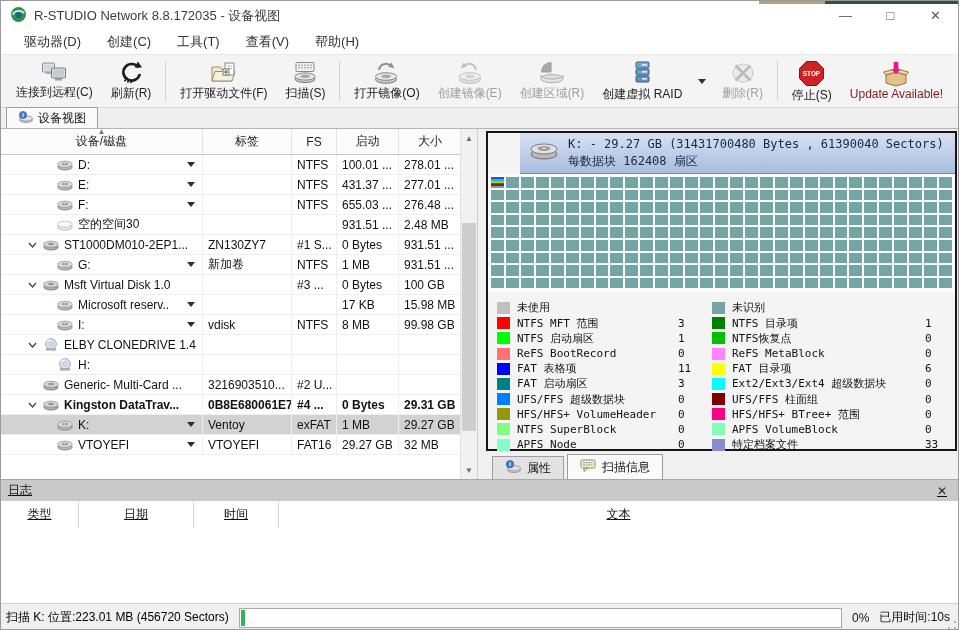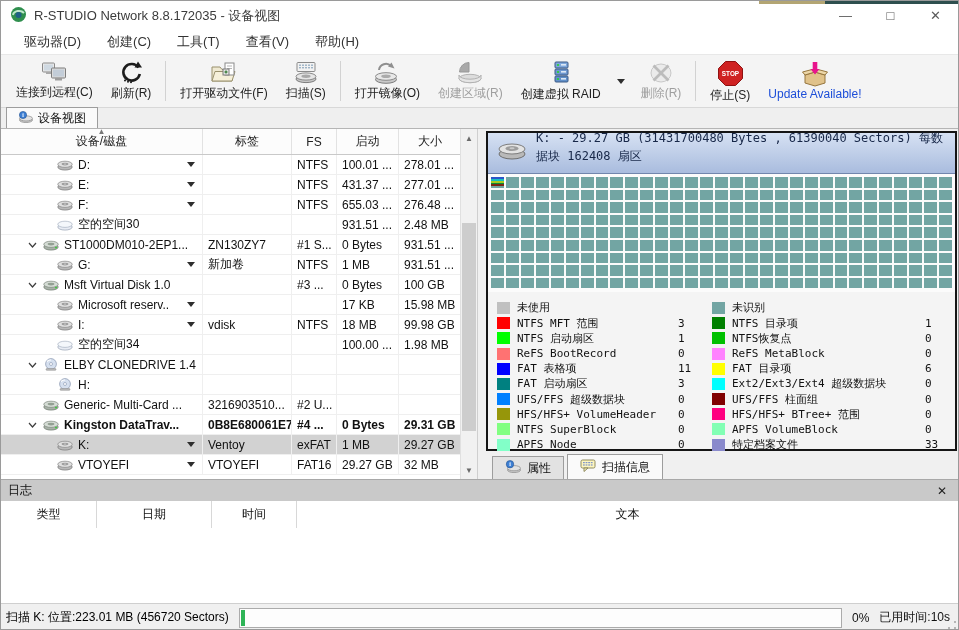--- a/index.html
+++ b/index.html
@@ -50,42 +50,42 @@
   .dt-rowicon { width: 17px; flex: none; display: flex; }
   .dt-ddwrap { margin-left: auto; flex: none; display: flex; padding-right: 2px; }
   .v-scroll { position: absolute; right: 0; top: 0; bottom: 0; width: 17px; background: #f1f1f1; border-left: 1px solid #e0e0e0; }
   .vs-arrow { position: absolute; left: 0; width: 16px; height: 16px; display: flex; align-items: center; justify-content: center; color: #6a6a6a; font-size: 8px; }
   .vs-up { top: 1px; } .vs-down { bottom: 1px; }
   .vs-thumb { position: absolute; left: 1px; width: 14px; top: 94px; height: 208px; background: #cdcdcd; }
   .splitter { width: 8px; background: #f0f0f0; }
   
   .right-panel { width: 473px; position: relative; }
   .scan-box { position: absolute; left: 0; right: 1px; top: 2px; bottom: 28px; border: 2px solid #151515; background: #f4f4f4; display: flex; flex-direction: column; }
-  .scan-header { min-height: 41px; background: linear-gradient(#d6e1f3, #a9bcde); border-bottom: 1px solid #7186ad; display: flex; align-items: flex-end; gap: 9px; padding: 8px 9px;
-    font-family: "DejaVu Sans Mono", monospace; font-size: 12px; color: #172748; line-height: 1.45; }
+  .scan-header { min-height: 41px; background: linear-gradient(#d6e1f3, #a9bcde); border-bottom: 1px solid #7186ad; display: flex; align-items: center; gap: 9px; padding: 8px 9px;
+    font-family: "DejaVu Sans Mono", monospace; font-size: 12px; color: #172748; line-height: 1.45; margin-left: 32px; }
   .block-map { background: #fbfbfb; padding: 3px 3px 4px 3px; }
   .bm-grid { display: grid; grid-template-columns: repeat(31, 1fr); gap: 2px; }
   .bm-cell { height: 10.6px; }
   .legend { flex: 1; display: flex; padding: 9px 6px 2px 9px; gap: 10px; }
   .legend-col { display: flex; flex-direction: column; gap: 2px; }
   .legend-col.l { flex: 0 0 205px; } .legend-col.r { flex: 1; }
   .lg-item { display: flex; align-items: center; gap: 7px; font-family: "DejaVu Sans Mono", monospace; font-size: 11px; height: 13.2px; }
   .lg-swatch { width: 13px; height: 12px; flex: none; }
   .lg-label { white-space: nowrap; }
   .lg-count { margin-left: auto; width: 26px; text-align: left; padding-left: 2px; }
   .rp-tabs { position: absolute; left: 2px; bottom: 0; height: 26px; display: flex; align-items: flex-end; gap: 3px; padding-left: 4px; }
   .rp-tab { height: 23px; border: 1px solid #9d9d9d; border-bottom: none; background: #e2e2e2; display: flex; align-items: center; gap: 6px; padding: 0 12px; font-size: 12px; }
   .rp-tab.active { background: #fafafa; height: 25px; }
   
-  .log { height: 124px; background: #3b82f6; display: flex; flex-direction: column; border-top: 1px solid #a8a8a8; }
+  .log { height: 124px; background: #3b82f6; display: flex; flex-direction: column; border-top: 1px solid #a8a8a8; text-decoration: underline; }
   .log-title { height: 21px; background: #c9c9c9; display: flex; align-items: center; padding: 0 7px; color: #111; }
   .log-close { margin-left: auto; color: #222; font-size: 12px; padding: 0 4px; }
   .log-headers { height: 27px; display: flex; align-items: center; background: #fff; }
   .log-h { display: flex; align-items: center; justify-content: center; border-right: 1px solid #d8d8d8; height: 100%; }
-  .log-h.type { width: 96px; } .log-h.date { width: 115px; } .log-h.time { width: 85px; } .log-h.text { flex: 1; border-right: none; }
+  .log-h.type { width: 78px; } .log-h.date { width: 115px; } .log-h.time { width: 85px; } .log-h.text { flex: 1; border-right: none; }
   .log-body { flex: 1; background: #fff; }
   
   .statusbar { height: 28px; background: #f0f0f0; border-top: 1px solid #cfcfcf; display: flex; align-items: center; padding: 0 8px 0 5px; gap: 10px; position: relative; }
   .sb-text { white-space: nowrap; color: #000; }
   .progress { flex: 1; height: 20px; border: 1px solid #ababab; background: #fdfdfd; position: relative; }
   .progress-fill { position: absolute; left: 1px; top: 1px; bottom: 1px; background: #2fb457; }
   .sb-pct { white-space: nowrap; }
   .sb-elapsed { white-space: nowrap; }
   .resize-grip { position: absolute; right: 1px; bottom: 1px; width: 10px; height: 10px;
     background: radial-gradient(circle at 2px 8px, #b5b5b5 1px, transparent 1.4px), radial-gradient(circle at 8px 8px, #b5b5b5 1px, transparent 1.4px), radial-gradient(circle at 8px 2px, #b5b5b5 1px, transparent 1.4px); }
@@ -193,20 +193,32 @@
           <ellipse cx="13" cy="19.5" rx="10.5" ry="3.8" fill="#c9c9c9" stroke="#7d7d7d"></ellipse>
           <ellipse cx="13" cy="16.5" rx="10.5" ry="3.8" fill="#e8e8e8" stroke="#8a8a8a"></ellipse>
           <ellipse cx="13" cy="16.3" rx="4.8" ry="1.8" fill="#ababab"></ellipse>
         </svg>
       </span>
       <span class="tb-label">打开镜像(O)</span>
     </div>
     <div class="tb-btn disabled">
       <span class="tb-icon">
         <svg width="28" height="25" viewBox="0 0 28 25">
+          <path d="M20 10 a7 7 0 0 0 -12 -4" fill="none" stroke="#9a9a9a" stroke-width="2"></path>
+          <polygon points="11,6.5 4.5,8.5 7.5,2.5" fill="#9a9a9a"></polygon>
+          <ellipse cx="14" cy="19.5" rx="10.5" ry="3.8" fill="#d3d3d3" stroke="#8d8d8d"></ellipse>
+          <ellipse cx="14" cy="16.5" rx="10.5" ry="3.8" fill="#ececec" stroke="#969696"></ellipse>
+          <ellipse cx="14" cy="16.3" rx="4.8" ry="1.8" fill="#b5b5b5"></ellipse>
+        </svg>
+      </span>
+      <span class="tb-label">创建镜像(E)</span>
+    </div>
+    <div class="tb-btn disabled">
+      <span class="tb-icon">
+        <svg width="28" height="25" viewBox="0 0 28 25">
           <path d="M13 2.5 A9.5 9.5 0 0 0 3.5 12 L13 12 Z" fill="#5d6f80" stroke="#41505e"></path>
           <ellipse cx="14" cy="18.5" rx="11" ry="4.2" fill="#c9c9c9" stroke="#7d7d7d"></ellipse>
           <path d="M3 18.5 a11 4.2 0 0 0 22 0 l0 -3.5 a11 4.2 0 0 1 -22 0 Z" fill="#d9d9d9" stroke="#7d7d7d"></path>
         </svg>
       </span>
       <span class="tb-label">创建区域(R)</span>
     </div>
     <div class="tb-btn">
       <span class="tb-icon">
         <svg width="26" height="26" viewBox="0 0 26 26">
@@ -257,21 +269,21 @@
     <div class="tb-btn">
       <span class="tb-icon">
         <svg width="28" height="26" viewBox="0 0 28 26">
           <path d="M4 14 L14 11 L24 14 L24 22 L14 25 L4 22 Z" fill="#e0c28a" stroke="#96763e"></path>
           <path d="M4 14 L1.5 11 L11 8.5 L14 11 Z" fill="#ecd6a8" stroke="#96763e"></path>
           <path d="M24 14 L26.5 11 L17 8.5 L14 11 Z" fill="#ecd6a8" stroke="#96763e"></path>
           <rect x="11.7" y="1" width="4.6" height="7" fill="#e8148c"></rect>
           <polygon points="9.5,8 18.5,8 14,13.5" fill="#e8148c"></polygon>
         </svg>
       </span>
-      <span class="tb-label" style="color: #1d4ed8;">Update Available!</span>
+      <span class="tb-label" style="color: #7f1d1d;">Update Available!</span>
     </div>
   </div>
 
 <div class="tabstrip">
   <div class="view-tab">
     <span>
       <svg width="15" height="12" viewBox="0 0 15 12">
           <ellipse cx="8" cy="9" rx="6.5" ry="2.6" fill="#c9c9c9" stroke="#8a8a8a" stroke-width=".7"></ellipse>
           <ellipse cx="8" cy="7.4" rx="6.5" ry="2.6" fill="#e2e2e2" stroke="#8a8a8a" stroke-width=".7"></ellipse>
           <circle cx="5" cy="4" r="3.6" fill="#3d7fd4" stroke="#23508d" stroke-width=".6"></circle>
@@ -484,37 +496,22 @@
             </span>
             <span>I:</span>
             <span class="dt-ddwrap">
               <svg width="8" height="5" viewBox="0 0 8 5">
                 <polygon points="0,0 8,0 4,5" fill="#2e2e2e"></polygon>
               </svg>
             </span>
           </div>
           <div class="dt-c">vdisk</div>
           <div class="dt-c">NTFS</div>
-          <div class="dt-c">18 MB</div>
+          <div class="dt-c">8 MB</div>
           <div class="dt-c">99.98 GB</div>
-        </div>
-        <div class="dt-row">
-          <div class="dt-c dt-name" style="padding-left: 56px;">
-            <span class="dt-rowicon">
-              <svg width="16" height="12" viewBox="0 0 16 12">
-                <ellipse cx="8" cy="8" rx="7.2" ry="3.1" fill="#e8ecf4" stroke="#9aa4b5" stroke-width=".7"></ellipse>
-                <ellipse cx="8" cy="5.3" rx="7.2" ry="3.1" fill="#f4f7fb" stroke="#a8b2c2" stroke-width=".7"></ellipse>
-              </svg>
-            </span>
-            <span>空的空间34</span>
-          </div>
-          <div class="dt-c"></div>
-          <div class="dt-c"></div>
-          <div class="dt-c">100.00 ...</div>
-          <div class="dt-c">1.98 MB</div>
         </div>
         <div class="dt-row">
           <div class="dt-c dt-name" style="padding-left: 24px;">
             <span class="dt-exp">
               <svg width="9" height="6" viewBox="0 0 9 6">
                 <path d="M1 1 L4.5 5 L8 1" fill="none" stroke="#3f3f3f" stroke-width="1.2"></path>
               </svg>
             </span>
             <span class="dt-rowicon">
               <svg width="16" height="13" viewBox="0 0 16 13">

